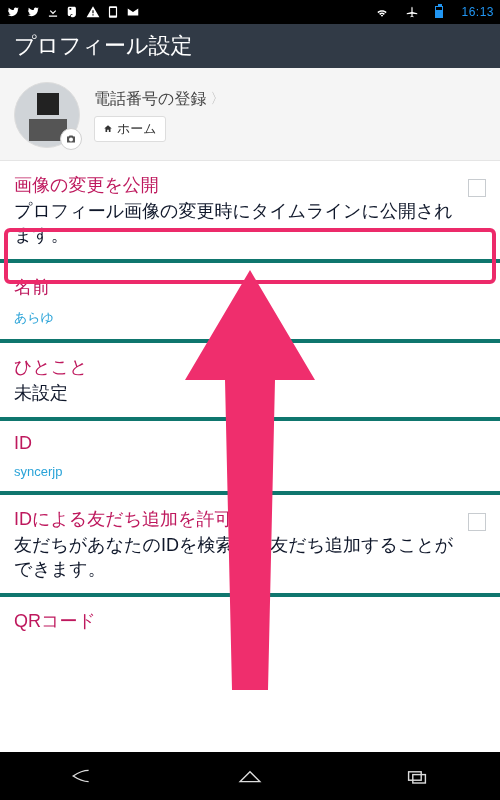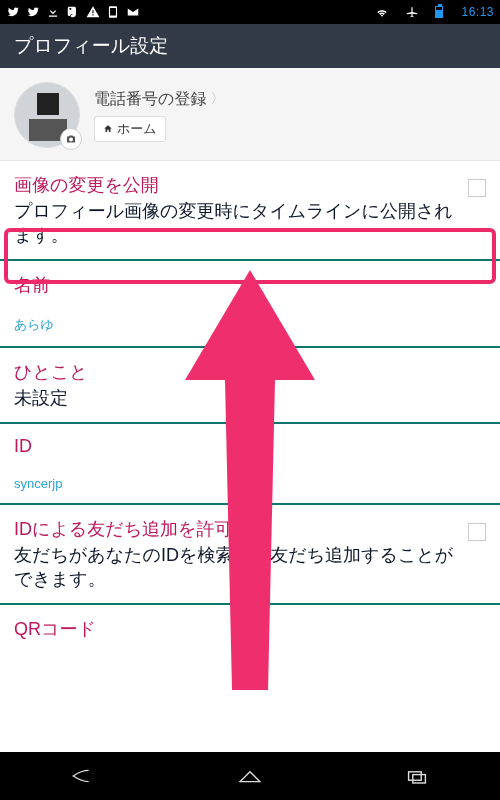--- a/index.html
+++ b/index.html
@@ -11,21 +11,21 @@
   .status-left, .status-right { display: flex; align-items: center; gap: 6px; }
   .status-right { gap: 16px; }
   .si { display: inline-flex; align-items: center; justify-content: center; width: 14px; height: 14px; }
   .si svg { width: 14px; height: 14px; fill: #fff; }
   .clock { color: #2196f3; font-weight: 500; letter-spacing: 0.5px; padding-left: 2px; }
   .batt { width: 8px; height: 12px; border: 1px solid #2196f3; position: relative; }
   .batt::before { content: ""; position: absolute; top: -3px; left: 2px; width: 4px; height: 2px; background: #2196f3; }
   .batt::after { content: ""; position: absolute; bottom: 0; left: 0; right: 0; height: 70%; background: #2196f3; }
 
   
-  .header { height: 44px; background: #313a46; color: #fff; display: flex; align-items: center; padding: 0 14px; font-size: 19px; }
+  .header { height: 44px; background: #313a46; color: #fff; display: flex; align-items: center; padding: 0 14px; font-size: 22px; }
 
   
   .profile { background: #f5f5f5; padding: 14px 14px 12px; display: flex; align-items: center; gap: 14px; }
   .avatar-wrap { position: relative; width: 66px; height: 66px; }
   .avatar-pix {
     width:66px;height:66px;border-radius:50%;overflow:hidden;border:1px solid #ddd;
     background:
       
       linear-gradient(#222,#222) 22px 10px/22px 22px no-repeat,
       linear-gradient(#555,#555) 14px 36px/38px 22px no-repeat,
@@ -35,26 +35,26 @@
   .cam-badge svg { width: 12px; height: 12px; fill: #555; }
   .profile-info { flex: 1; }
   .phone-lbl { font-size: 12px; color: #9aa0a6; margin-bottom: 2px; }
   .phone-row { font-size: 16px; color: #444; display: flex; align-items: center; gap: 4px; }
   .chev { color: #bbb; font-size: 14px; }
   .home-btn { margin-top: 6px; display: inline-flex; align-items: center; gap: 4px; border: 1px solid #ddd; background: #fff; border-radius: 3px; padding: 3px 8px; font-size: 13px; color: #333; }
   .home-btn svg { width: 10px; height: 10px; fill: #333; }
 
   
   .list { background: #fff; }
-  .row { padding: 12px 14px; border-top: 2px solid #0f766e; display: flex; align-items: flex-start; justify-content: space-between; }
+  .row { padding: 12px 14px; border-top: 4px solid #0f766e; display: flex; align-items: flex-start; justify-content: space-between; }
   .row:first-child { border-top: 1px solid #e5e5e5; }
   .row-main { flex: 1; }
   .row-title { font-size: 18px; color: #be185d; }
   .row-sub { font-size: 18px; color: #0f172a; margin-top: 2px; }
-  .row-value { font-size: 13px; color: #2aa3d8; margin-top: 19px; }
+  .row-value { font-size: 13px; color: #2aa3d8; margin-top: 10px; }
   .chk { width: 18px; height: 18px; border: 1px solid #c8ccd0; margin-top: 6px; margin-left: 10px; background: #fff; }
 
   .after-list { flex: 1; background: #fff; }
 
   
   .hilite { position: absolute; left: 4px; right: 4px; top: 228px; height: 56px; border: 4px solid #ec2a6a; border-radius: 6px; pointer-events: none; }
 
   
   .arrow { position: absolute; left: 50%; top: 270px; transform: translateX(-50%); pointer-events: none; }
   .arrow svg { width: 140px; height: 420px; }

